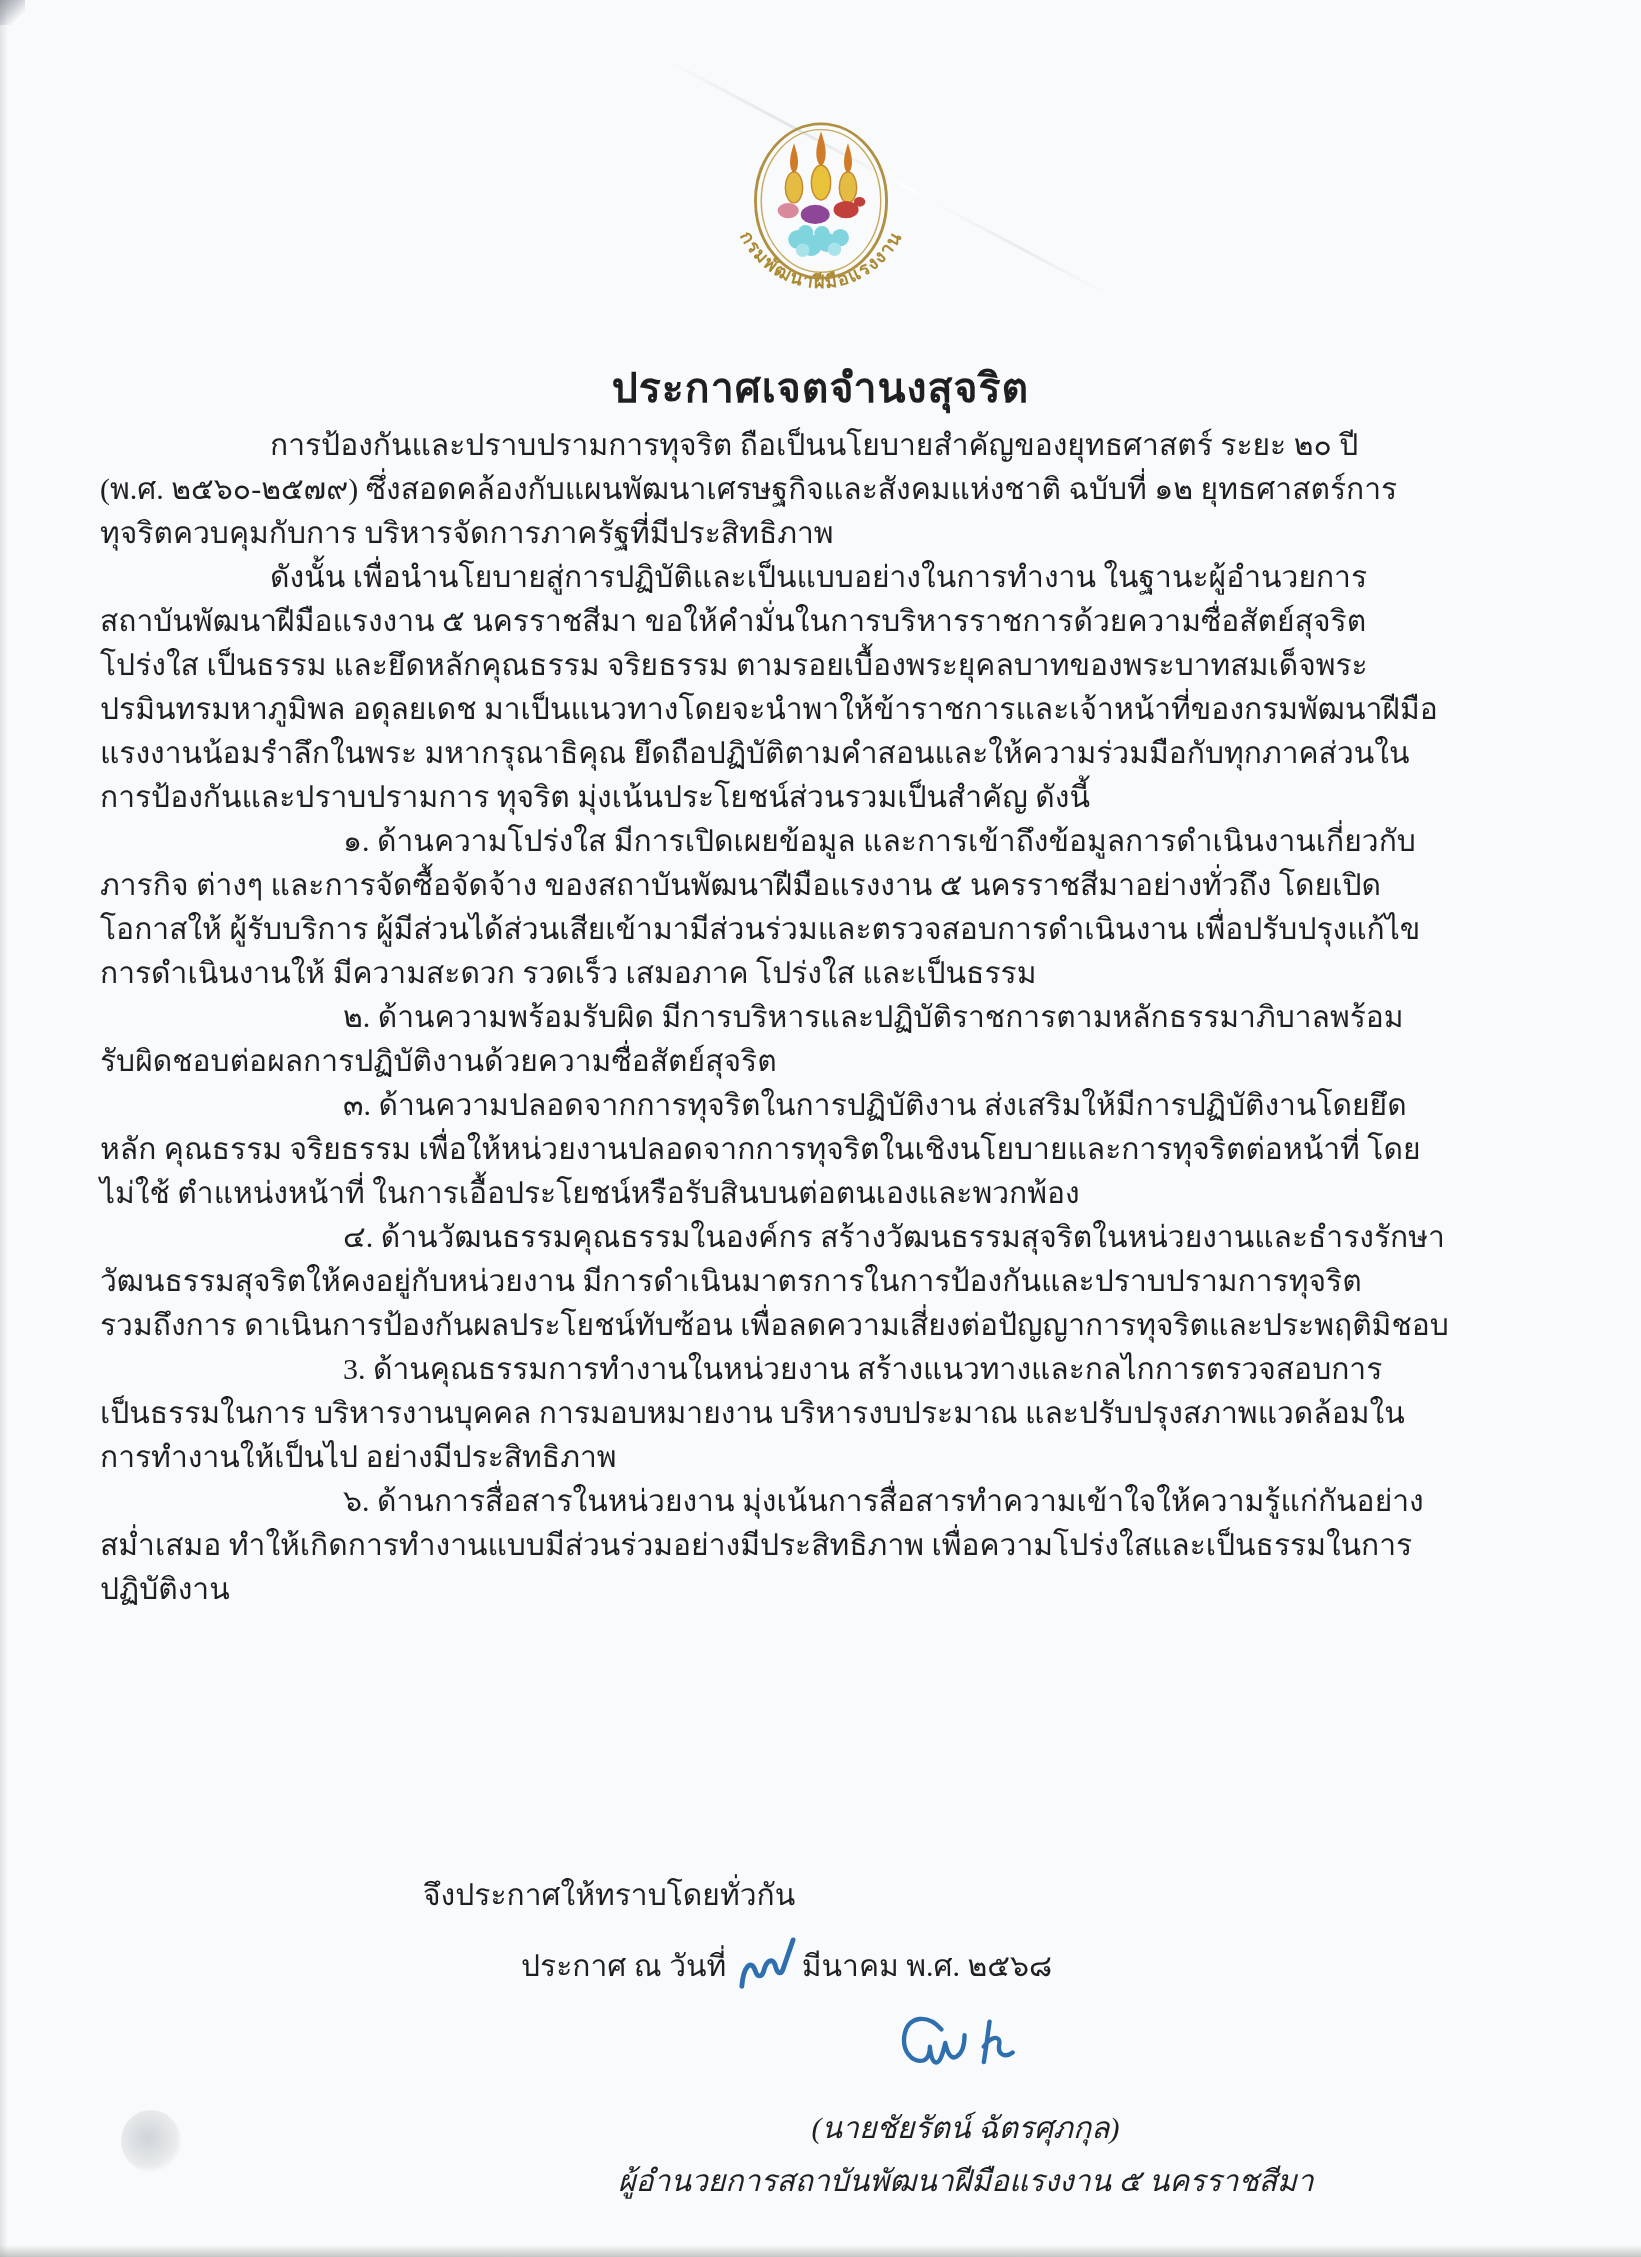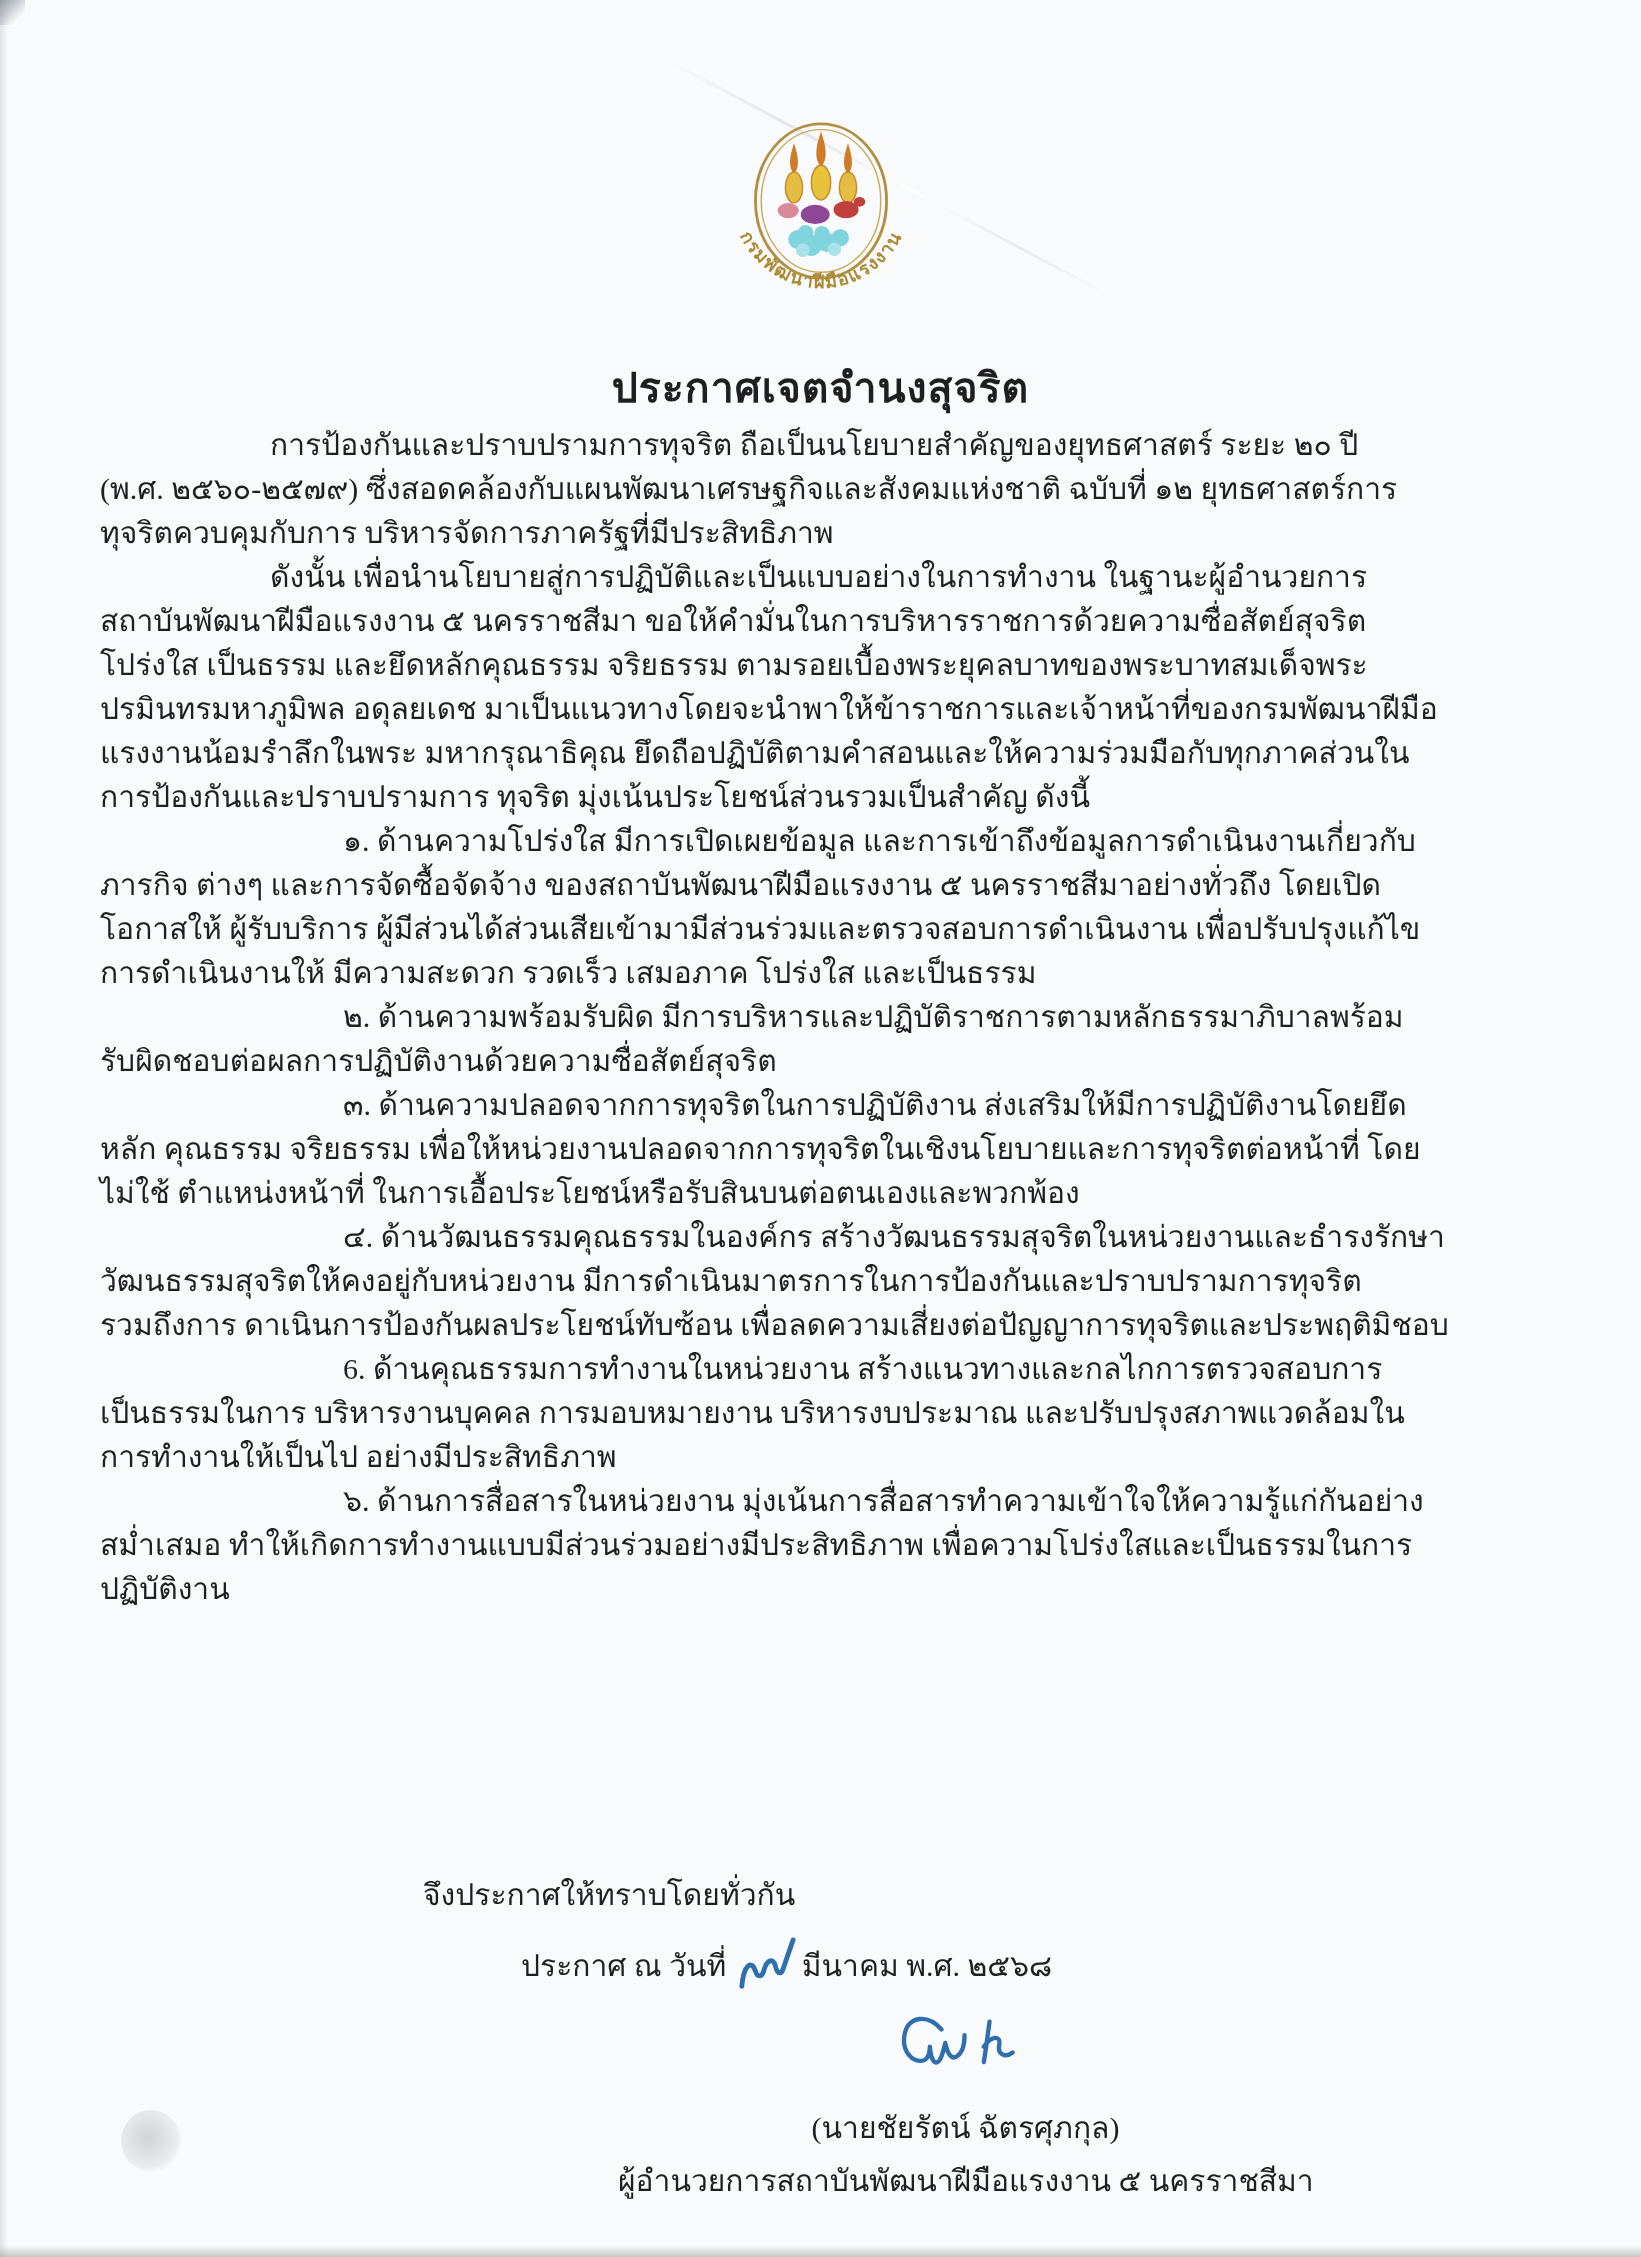--- a/index.html
+++ b/index.html
@@ -62,21 +62,21 @@
   .closing-2{
     position:absolute;top:1936px;left:521px;
     font-size:30px;line-height:48px;white-space:nowrap;
     display:flex;align-items:flex-end;
   }
   .closing-2 .day-mark{
     display:inline-block;margin:0 5.8px -7.7px 9.7px;
   }
   .sign-block{
     position:absolute;top:2008px;left:618px;width:695px;
-    text-align:center;font-size:30px;
+    text-align:center;font-size:30px;font-style:italic;
   }
   .sign-block .sig{display:block;margin:0 auto 5.8px auto;}
   .sign-name{line-height:50px;white-space:nowrap;}
   .sign-position{line-height:56px;white-space:nowrap;}
 </style>
 </head>
 <body>
 
 <div class="page">
 
@@ -157,21 +157,21 @@
         <div class="line">๓. ด้านความปลอดจากการทุจริตในการปฏิบัติงาน ส่งเสริมให้มีการปฏิบัติงานโดยยึด</div>
         <div class="line">หลัก คุณธรรม จริยธรรม เพื่อให้หน่วยงานปลอดจากการทุจริตในเชิงนโยบายและการทุจริตต่อหน้าที่ โดย</div>
         <div class="line">ไม่ใช้ ตำแหน่งหน้าที่ ในการเอื้อประโยชน์หรือรับสินบนต่อตนเองและพวกพ้อง</div>
       </div>
       <div class="para item">
         <div class="line">๔. ด้านวัฒนธรรมคุณธรรมในองค์กร สร้างวัฒนธรรมสุจริตในหน่วยงานและธำรงรักษา</div>
         <div class="line">วัฒนธรรมสุจริตให้คงอยู่กับหน่วยงาน มีการดำเนินมาตรการในการป้องกันและปราบปรามการทุจริต</div>
         <div class="line">รวมถึงการ ดาเนินการป้องกันผลประโยชน์ทับซ้อน เพื่อลดความเสี่ยงต่อปัญญาการทุจริตและประพฤติมิชอบ</div>
       </div>
       <div class="para item">
-        <div class="line">6. ด้านคุณธรรมการทำงานในหน่วยงาน สร้างแนวทางและกลไกการตรวจสอบการ</div>
+        <div class="line">3. ด้านคุณธรรมการทำงานในหน่วยงาน สร้างแนวทางและกลไกการตรวจสอบการ</div>
         <div class="line">เป็นธรรมในการ บริหารงานบุคคล การมอบหมายงาน บริหารงบประมาณ และปรับปรุงสภาพแวดล้อมใน</div>
         <div class="line">การทำงานให้เป็นไป อย่างมีประสิทธิภาพ</div>
       </div>
       <div class="para item">
         <div class="line">๖. ด้านการสื่อสารในหน่วยงาน มุ่งเน้นการสื่อสารทำความเข้าใจให้ความรู้แก่กันอย่าง</div>
         <div class="line">สม่ำเสมอ ทำให้เกิดการทำงานแบบมีส่วนร่วมอย่างมีประสิทธิภาพ เพื่อความโปร่งใสและเป็นธรรมในการ</div>
         <div class="line">ปฏิบัติงาน</div>
       </div>
     </div>
 

